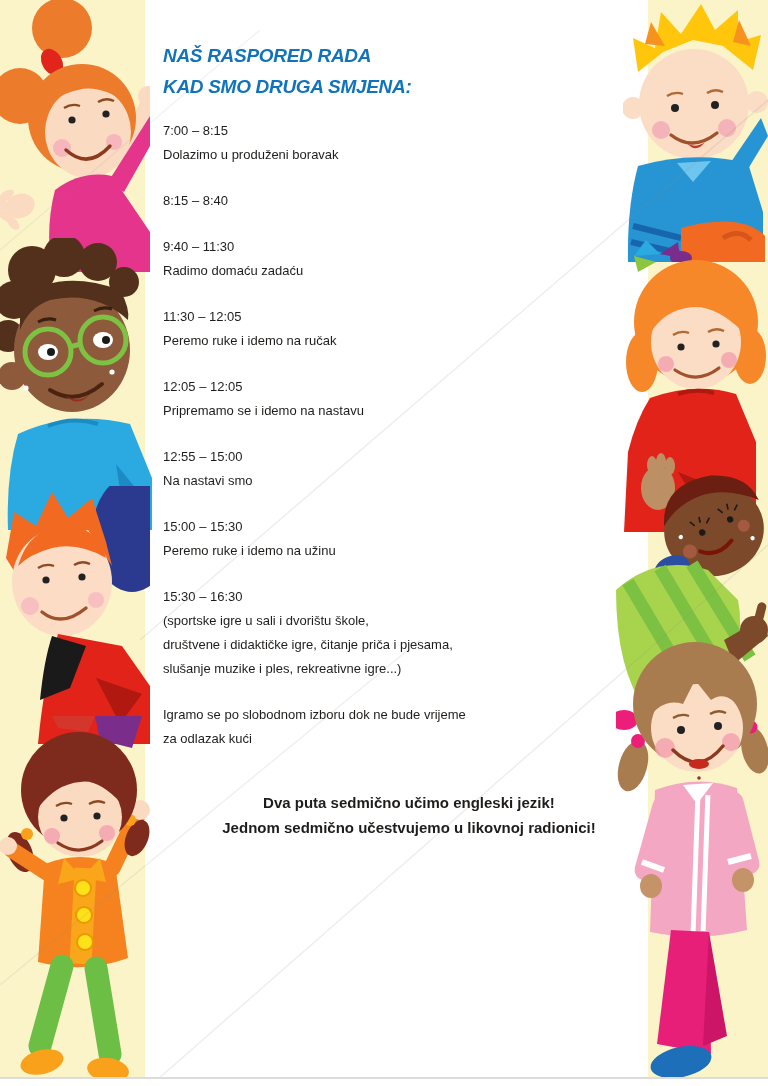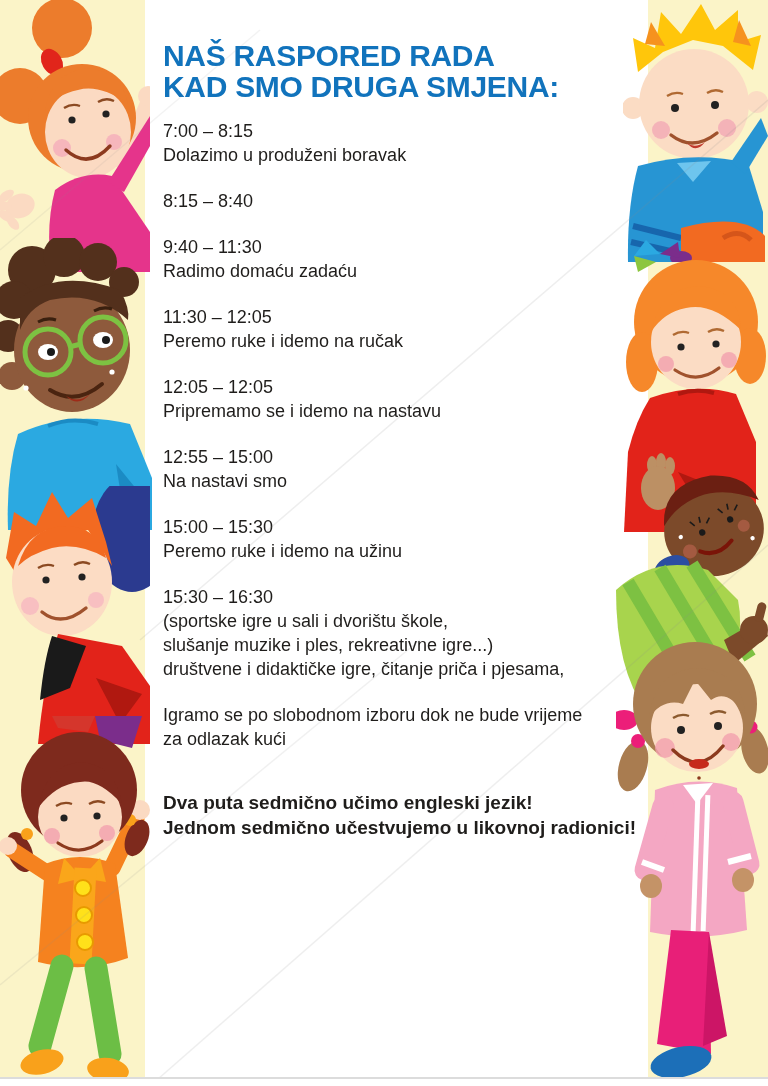--- a/index.html
+++ b/index.html
@@ -9,26 +9,26 @@
     font-family:"Liberation Sans",sans-serif;color:var(--text-color,#1F1D1B);
   }
   .strip{position:absolute;top:0;height:1079px;background:var(--panel-bg,#FBF4C8);}
   .strip.left{left:0;width:145px;}
   .strip.right{left:648px;width:120px;}
   .bottom-band{position:absolute;left:0;right:0;bottom:0;height:7px;background:#fff;border-top:2px solid #dcdcdc;}
   .char{position:absolute;pointer-events:none;}
   .char svg{display:block;}
   .content{position:absolute;left:163px;top:40px;width:492px;}
   .title{
-    color:var(--title-color,#1173BC);font-weight:bold;
-    font-size:30px;line-height:31px;margin:0 0 17px 0;letter-spacing:-.3px;
+    color:var(--title-color,#1173BC);font-weight:bold;font-style:italic;
+    font-size:19px;line-height:31px;margin:0 0 17px 0;letter-spacing:-.3px;
   }
-  .block{margin:0 0 22px 0;font-size:18px;line-height:24px;}
+  .block{margin:0 0 22px 0;font-size:13px;line-height:24px;}
   .block .time{white-space:nowrap;}
-  .notes{margin-top:40px;font-weight:bold;font-size:19px;line-height:24.5px;}
+  .notes{margin-top:40px;font-weight:bold;font-size:15px;line-height:24.5px;text-align:center;}
   .watermark{position:absolute;left:0;top:0;}
 </style>
 </head>
 <body>
 
 <div class="page">
 
   <div class="strip left"></div>
   <div class="strip right"></div>
 
@@ -290,22 +290,22 @@
           <div class="time">12:55 – 15:00</div>
           <div class="desc">Na nastavi smo</div>
         </div>
         <div class="block">
           <div class="time">15:00 – 15:30</div>
           <div class="desc">Peremo ruke i idemo na užinu</div>
         </div>
         <div class="block">
           <div class="time">15:30 – 16:30</div>
           <div class="desc">(sportske igre u sali i dvorištu škole,</div>
+          <div class="desc">društvene i didaktičke igre, čitanje priča i pjesama,</div>
           <div class="desc">slušanje muzike i ples, rekreativne igre...)</div>
-          <div class="desc">društvene i didaktičke igre, čitanje priča i pjesama,</div>
         </div>
         <div class="block">
           <div class="desc">Igramo se po slobodnom izboru dok ne bude vrijeme</div>
           <div class="desc">za odlazak kući</div>
         </div>
       </div>
     <div class="notes" id="notes">
         <div class="note-line">Dva puta sedmično učimo engleski jezik!</div>
         <div class="note-line">Jednom sedmično učestvujemo u likovnoj radionici!</div>
       </div>

